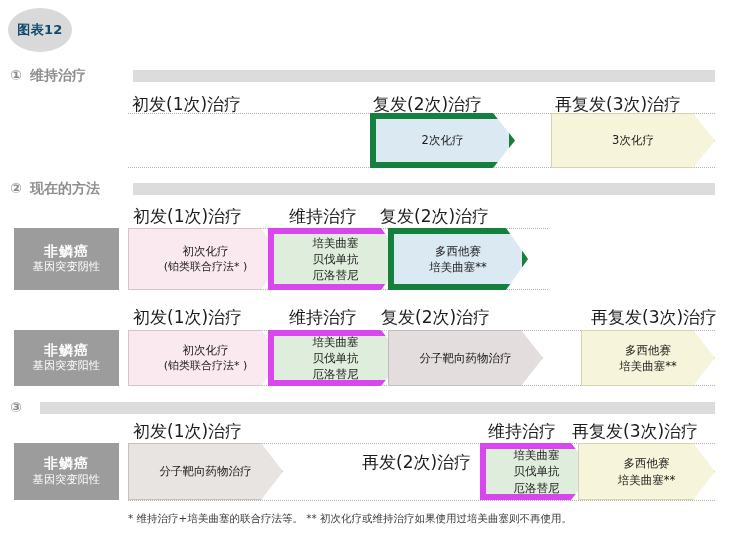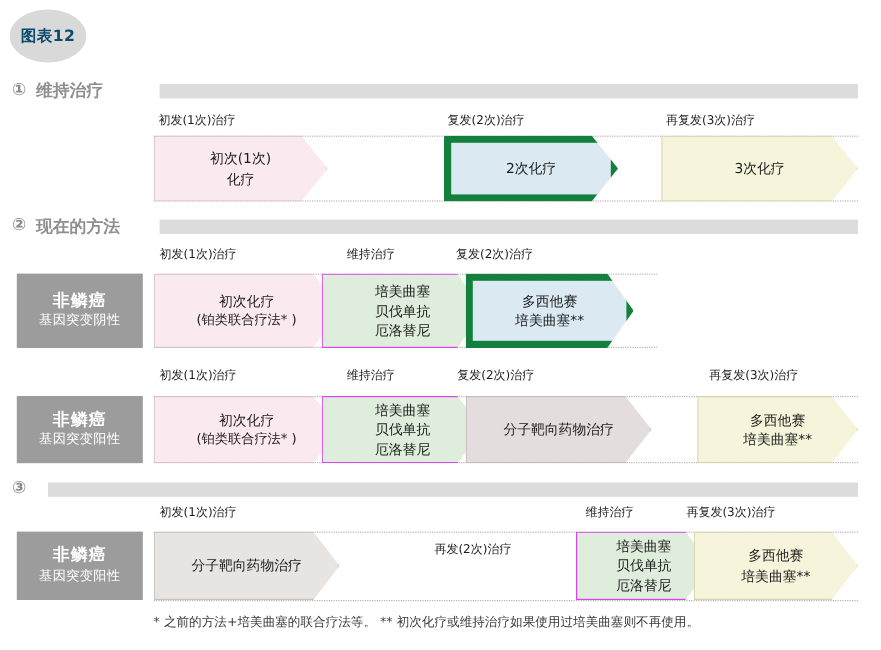--- a/index.html
+++ b/index.html
@@ -37,21 +37,21 @@
   .sec-label {
     position: absolute; left: 20px; top: -3px;
     font-size: 14px; font-weight: bold; color: #8f8f8f;
     white-space: nowrap;
   }
   .sec-bar { position: absolute; height: 12px; background: #dcdcdc; }
 
   
   .col-head {
     position: absolute;
-    font-size: 10px; color: #1b1b1b;
+    font-size: 17px; color: #1b1b1b;
     white-space: nowrap; font-weight: 500;
   }
 
   
   .cat-box {
     position: absolute;
     background: #9c9c9c;
     display: flex; flex-direction: column;
     align-items: center; justify-content: center;
     color: #ffffff;
@@ -68,21 +68,21 @@
     line-height: 1.42;
     font-size: 11.5px;
     color: #1b1b1b;
   }
   .arrow .ln { white-space: nowrap; }
   .arrow .ln.sm { font-size: 11px; }
 
   .a-pink   { background: #fae9ee; border: 1px solid #d9c3ca; }
   .a-blue   { background: #dbe9f3; border: 6px solid #15803d; }
   .a-yellow { background: #f6f4da; border: 1px solid #d6d3ae; }
-  .a-green  { background: #dfeddc; border: 1px solid #d946ef; }
+  .a-green  { background: #dfeddc; border: 6px solid #d946ef; }
   .a-gray   { background: #e3dedd; border: 1px solid #c2bcbb; }
   .a-plain  { background: #e8e4e2; border: 1px solid #c6c0be; }
 
   .chev {
     clip-path: polygon(0 0, calc(100% - 22px) 0, 100% 50%, calc(100% - 22px) 100%, 0 100%);
   }
 
   
   .dotline {
     position: absolute;
@@ -110,24 +110,20 @@
   </div>
   <div class="sec-bar" style="left:133px; top:70px; width:582px;"></div>
 
   <div class="col-head" style="left:132px; top:93px;">初发(1次)治疗</div>
   <div class="col-head" style="left:373px; top:93px;">复发(2次)治疗</div>
   <div class="col-head" style="left:555px; top:93px;">再复发(3次)治疗</div>
 
   <div class="dotline" style="left:128px; top:113px; width:587px;"></div>
   <div class="dotline" style="left:128px; top:167px; width:587px;"></div>
 
-  <div class="arrow chev a-pink" style="left:128px; top:113px; width:145px; height:55px;">
-    <span class="ln">初次(1次)</span>
-    <span class="ln">化疗</span>
-  </div>
 
   <div class="arrow chev a-blue" style="left:370px; top:113px; width:145px; height:55px;">
     <span class="ln">2次化疗</span>
   </div>
 
   <div class="arrow chev a-yellow" style="left:551px; top:113px; width:164px; height:55px;text-align:right;">
     <span class="ln">3次化疗</span>
   </div>
 
   <div class="sec-head" style="left:10px; top:183px;">
@@ -217,15 +213,15 @@
   <div class="arrow chev a-green" style="left:480px; top:443px; width:113px; height:57px;">
     <span class="ln">培美曲塞</span>
     <span class="ln">贝伐单抗</span>
     <span class="ln">厄洛替尼</span>
   </div>
   <div class="arrow chev a-yellow" style="left:578px; top:443px; width:137px; height:57px;">
     <span class="ln">多西他赛</span>
     <span class="ln">培美曲塞**</span>
   </div>
 
-  <div class="footnote" style="left:128px; top:512px;">* 之前的方法+培美曲塞的联合疗法等。  ** 初次化疗或维持治疗如果使用过培美曲塞则不再使用。</div>
+  <div class="footnote" style="left:128px; top:512px;">* 维持治疗+培美曲塞的联合疗法等。  ** 初次化疗或维持治疗如果使用过培美曲塞则不再使用。</div>
 
 </div>
 
 </body></html>

